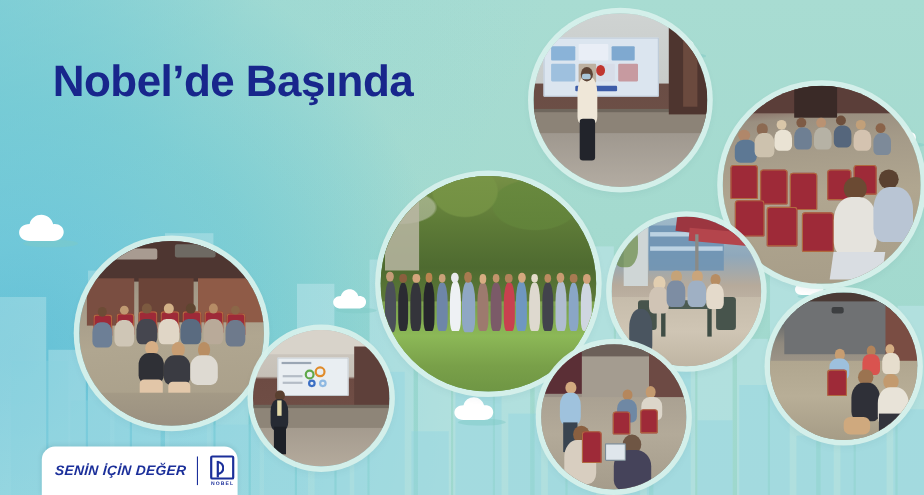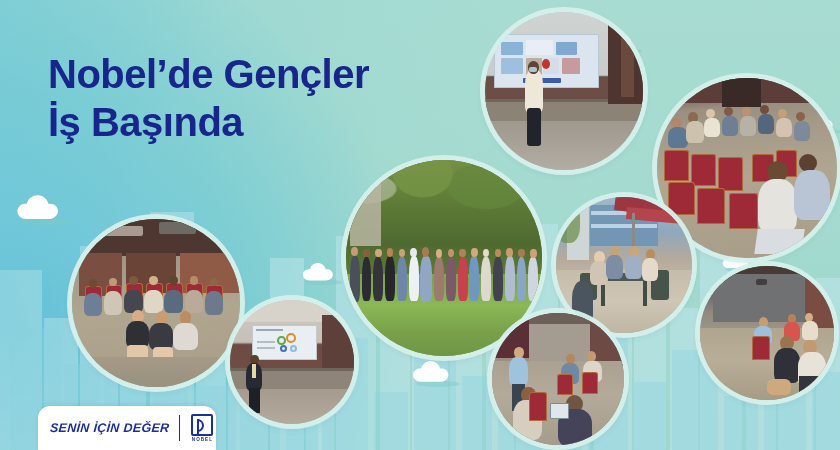--- a/index.html
+++ b/index.html
@@ -320,22 +320,21 @@
   <svg class="cloud" style="left:412px; top:360px;" width="52" height="27" viewBox="0 0 50 26">
     <ellipse cx="25" cy="23" rx="21" ry="3" fill="#7fc9c6" opacity=".45"></ellipse>
     <path d="M9 21c-5 0-8-3-8-6.5S4 8 9 8c1-4.5 5-7 9-7s8 2.8 9 7.2c4-.6 8 1.8 8 6 0 3.9-3.4 6.8-8 6.8z" fill="#ffffff"></path>
   </svg>
   <svg class="cloud" style="left:722px; top:252px;" width="38" height="20" viewBox="0 0 50 26">
     <ellipse cx="25" cy="23" rx="21" ry="3" fill="#7fc9c6" opacity=".45"></ellipse>
     <path d="M9 21c-5 0-8-3-8-6.5S4 8 9 8c1-4.5 5-7 9-7s8 2.8 9 7.2c4-.6 8 1.8 8 6 0 3.9-3.4 6.8-8 6.8z" fill="#ffffff"></path>
   </svg>
 
   <div class="title-block">
-    <div class="title-line">Nobel’de Gençler</div>
-    <div class="title-line">İş Başında</div>
+    <div class="title-line">Nobel’de Başında</div>
   </div>
 
   <div class="bubble" style="left:485px; top:12px; width:158px; height:158px;">
     <div class="ph p-aud-screen"></div>
 
     <div class="proj" style="left:6%; top:14%; width:66%; height:34%; background:#dbe5ef; box-shadow:inset 0 0 0 1px #b9c6d4;"></div>
     <div class="slide-tile" style="left:10%; top:19%; width:14%; height:8%; background:#8ab3d8;"></div>
     <div class="slide-tile" style="left:26%; top:18%; width:17%; height:9%; background:#e9eef6;"></div>
     <div class="slide-tile" style="left:45%; top:19%; width:13%; height:8%; background:#7fa9d0;"></div>
     <div class="slide-tile" style="left:10%; top:29%; width:14%; height:10%; background:#9ec0de;"></div>

